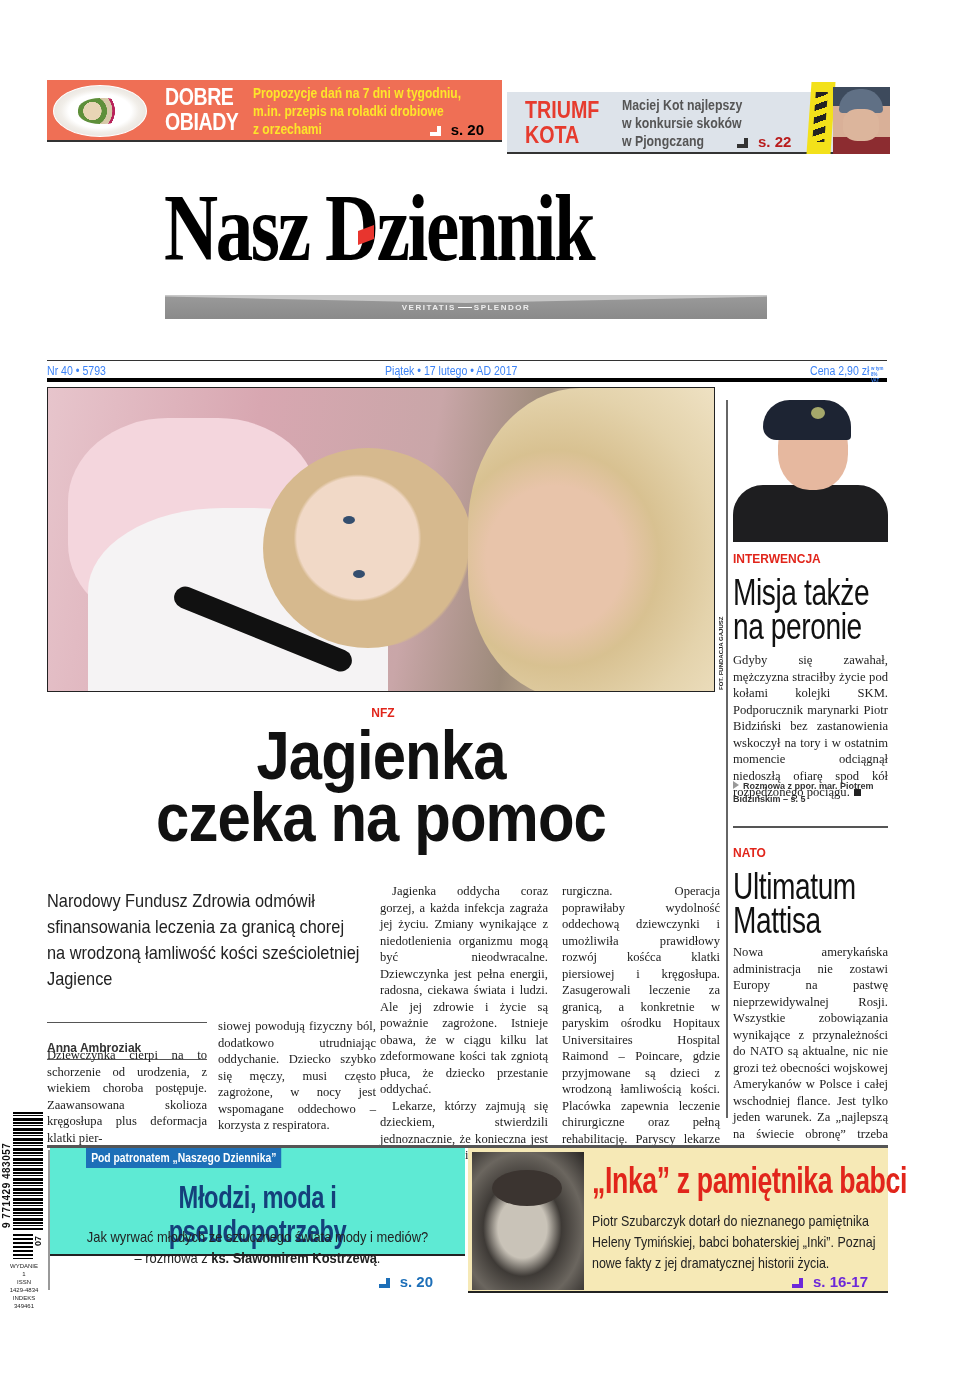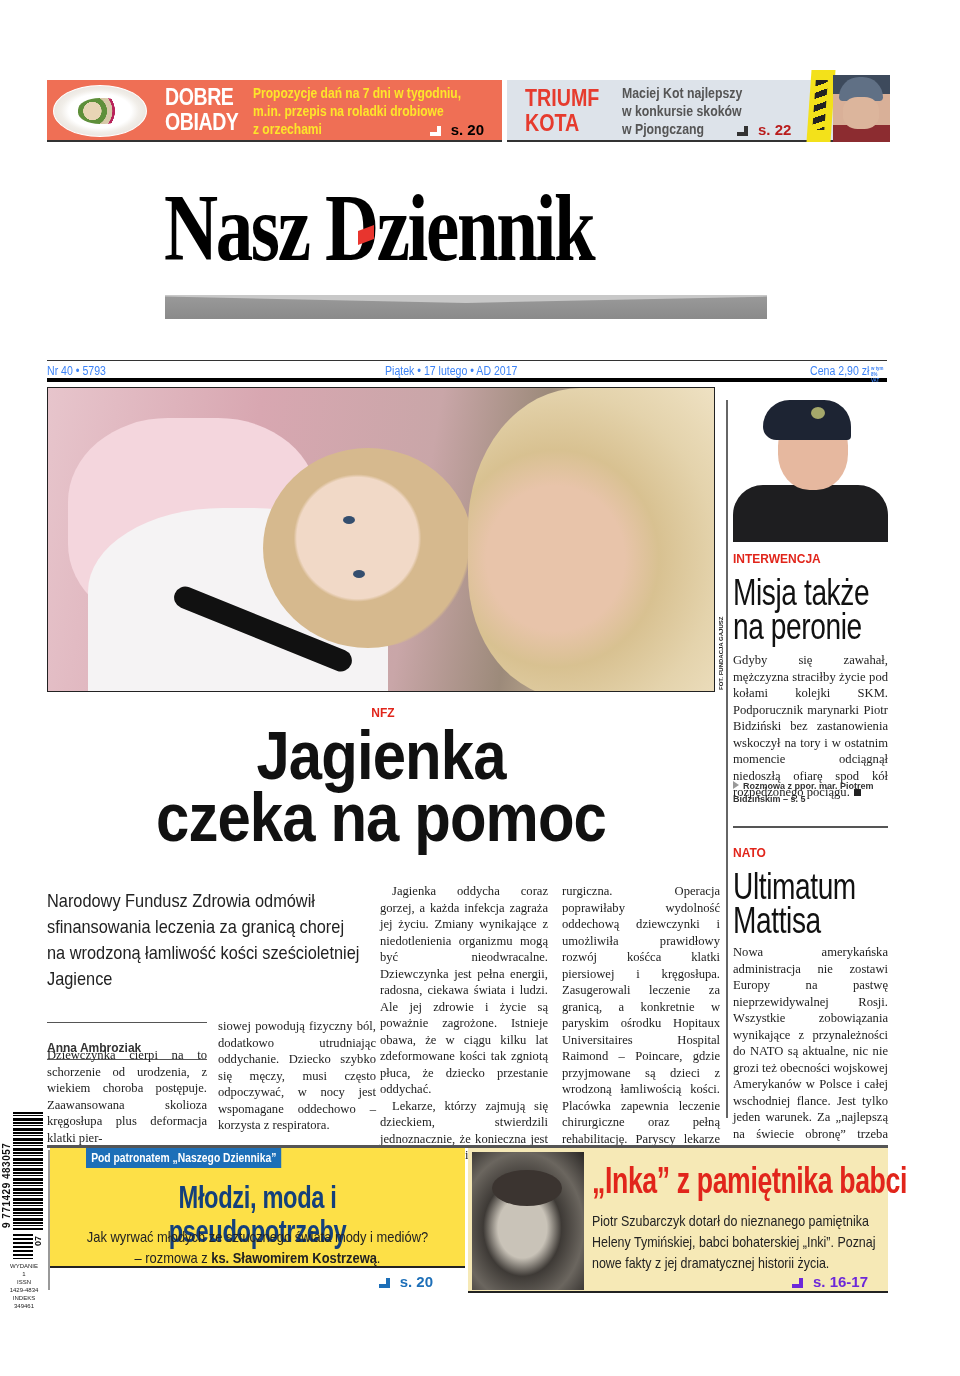--- a/index.html
+++ b/index.html
@@ -7,21 +7,21 @@
 body{position:relative;font-family:"Liberation Sans",sans-serif;color:#111}
 .abs{position:absolute}
 
 .promo-left{left:47px;top:80px;width:455px;height:62px;background:#ef6f55;border-bottom:2px solid #333}
 .plate{left:6px;top:5px;width:94px;height:52px;border-radius:50%;background:radial-gradient(ellipse at 50% 50%,#fff 0 48%,#f1eee9 60%,#d9d2cb 100%);border:1px solid #fff}
 .plate .food{position:absolute;left:24px;top:12px;width:48px;height:26px;border-radius:45%;background:radial-gradient(circle at 30% 50%,#e8d5b5 0 25%,#5e8f3a 26% 40%,#d7c9a8 41% 55%,#b8235a 56% 62%,transparent 63%)}
 .promo-left .kicker{left:118px;top:5px;font:bold 23px/25px "Liberation Sans Narrow","Liberation Sans",sans-serif;color:#fff;letter-spacing:-0.5px;transform:scaleX(0.85);transform-origin:left}
 .promo-left .desc{left:206px;top:4px;font:bold 14px/18px "Liberation Sans",sans-serif;color:#fde52a;transform:scaleX(0.86);transform-origin:left;white-space:nowrap}
 .pageref{font:bold 15px/16px "Liberation Sans",sans-serif;white-space:nowrap}
 .corner{display:inline-block;width:11px;height:10px;border-right:4px solid currentColor;border-bottom:4px solid currentColor;margin-right:10px;vertical-align:-1px}
-.promo-right{left:507px;top:80px;width:383px;height:62px;background:#dde3ea;border-bottom:2px solid #333}
+.promo-right{left:507px;top:92px;width:383px;height:62px;background:#dde3ea;border-bottom:2px solid #333}
 .promo-right .kicker{left:18px;top:5px;font:bold 24px/25px "Liberation Sans",sans-serif;color:#e63b2e;transform:scaleX(0.82);transform-origin:left}
 .promo-right .desc{left:115px;top:4px;font:bold 15px/18px "Liberation Sans",sans-serif;color:#555;transform:scaleX(0.82);transform-origin:left;white-space:nowrap}
 .ski{left:302px;top:-10px;width:24px;height:72px;background:#f3e11a;transform:skewX(-4deg)}
 .ski i{position:absolute;left:5px;top:10px;width:12px;height:50px;background:repeating-linear-gradient(160deg,#222 0 6px,transparent 6px 12px)}
 .skier{left:326px;top:-5px;width:57px;height:67px;background:linear-gradient(#3d4a5c 0 28%,#d9b098 28% 75%,#8c2c30 75%);}
 .skier .helm{position:absolute;left:6px;top:2px;width:44px;height:24px;border-radius:22px 22px 4px 4px;background:#607085}
 .skier .face{position:absolute;left:10px;top:22px;width:36px;height:32px;border-radius:40%;background:#dcb59c}
 
 .masthead{left:164px;top:180px;width:604px;height:95px;font:bold 96px/96px "Liberation Serif",serif;color:#000;letter-spacing:-3px;transform:scaleX(0.78);transform-origin:left;white-space:nowrap}
 .flag{left:358px;top:228px;width:16px;height:14px;background:#e8352e;transform:skewY(-20deg)}
@@ -82,21 +82,21 @@
 .sb2{left:733px;top:944px;width:155px}
 
 .barcode{left:2px;top:1112px;width:42px;height:150px}
 .barcode .num{position:absolute;left:0;top:0;width:10px;height:116px;writing-mode:vertical-rl;transform:rotate(180deg);font:bold 10px/10px "Liberation Sans",sans-serif;letter-spacing:0.5px}
 .barcode .bars{position:absolute;left:11px;top:0;width:30px;height:118px;background:repeating-linear-gradient(180deg,#000 0 2px,#fff 2px 3px,#000 3px 4px,#fff 4px 6px,#000 6px 9px,#fff 9px 10px)}
 .barcode .bars2{position:absolute;left:11px;top:122px;width:20px;height:25px;background:repeating-linear-gradient(180deg,#000 0 2px,#fff 2px 4px)}
 .barcode .n07{position:absolute;left:32px;top:124px;font:bold 9px/9px "Liberation Sans",sans-serif;writing-mode:vertical-rl;transform:rotate(180deg)}
 .issue-meta{left:2px;top:1262px;width:44px;text-align:center;font:6px/8px "Liberation Sans",sans-serif;color:#222}
 
 .bottom-rule{left:47px;top:1145px;width:841px;height:3px;background:#555}
-.promo-blue{left:50px;top:1148px;width:415px;height:120px;background:#fde047;border-bottom:2px solid #222}
+.promo-blue{left:50px;top:1148px;width:415px;height:108px;background:#5eead4;border-bottom:2px solid #222}
 .patron{left:36px;top:0;padding:3px 6px;background:#1d6fb8;color:#fff;font:bold 12px/14px "Liberation Sans",sans-serif;transform:scaleX(0.86);transform-origin:left;white-space:nowrap}
 .blue-head{left:0;width:415px;top:32px;text-align:center;font:bold 32px/34px "Liberation Sans",sans-serif;color:#14407b;transform:scaleX(0.74);letter-spacing:-0.5px}
 .blue-text{left:0;width:415px;top:78px;text-align:center;font:15px/21px "Liberation Sans",sans-serif;color:#222;transform:scaleX(0.86)}
 .blue-ref{right:32px;top:126px;color:#1d6fb8}
 .promo-yellow{left:468px;top:1148px;width:420px;height:145px;background:#f6e9b6;border-bottom:2px solid #222}
 .inka-photo{left:4px;top:4px;width:112px;height:138px;background:radial-gradient(ellipse at 45% 55%,#c9c3b8 0 28%,#3e3a36 45%,#6b665f 70%,#2a2725 100%)}
 .inka-photo .hat{position:absolute;left:20px;top:18px;width:70px;height:36px;border-radius:50%;background:#3b3430}
 .inka-head{left:124px;top:14px;font:bold 36px/38px "Liberation Sans",sans-serif;color:#e1251b;transform:scaleX(0.74);transform-origin:left;white-space:nowrap;letter-spacing:-0.5px}
 .inka-text{left:124px;top:62px;width:360px;font:15px/21px "Liberation Sans",sans-serif;color:#222;transform:scaleX(0.83);transform-origin:left}
 .yellow-ref{right:20px;top:126px;color:#6d28d9}
@@ -141,20 +141,23 @@
   <div class="abs skier">
       <div class="helm"></div>
       <div class="face"></div>
     </div>
 </div>
 
 <div class="abs masthead">Nasz Dziennik</div>
 <div class="abs flag"></div>
 <div class="abs motto-bar">
   <div class="swoosh"></div>
+  <div class="motto">
+    <span>VERITATIS</span><span class="sep"></span><span>SPLENDOR</span>
+  </div>
 </div>
 
 <div class="abs dateline">
   <span style="left:0">Nr 40 • 5793</span>
   <span class="mid">Piątek • 17 lutego • AD 2017</span>
   <span class="right">Cena 2,90 zł</span>
   <span class="vat" style="width:16px;overflow:hidden">w tym 8% VAT</span>
 </div>
 
 <div class="abs photo">
@@ -170,21 +173,21 @@
 
 <div class="abs kicker-red nfz">NFZ</div>
 <div class="abs headline">
   <div>Jagienka</div>
   <div>czeka na pomoc</div>
 </div>
 
 <div class="abs lead">Narodowy Fundusz Zdrowia odmówił sfinansowania leczenia za granicą chorej na wrodzoną łamliwość kości sześcioletniej Jagience</div>
 <div class="abs author">Anna Ambroziak</div>
 <div class="abs body-text col1">Dziewczynka cierpi na to schorzenie od urodzenia, z wiekiem choroba postępuje. Zaawansowana skolioza kręgosłupa plus deformacja klatki pier-</div>
-<div class="abs body-text col2">siowej powodują fizyczny ból, dodatkowo utrudniając oddychanie. Dziecko szybko się męczy, musi często odpoczywać, w nocy jest wspomagane oddechowo – korzysta z respiratora.</div>
+<div class="abs body-text col2">siowej powodują fizyczny ból, dodatkowo utrudniając oddychanie. Dziecko szybko się męczy, musi często zagrożone, w nocy jest wspomagane oddechowo – korzysta z respiratora.</div>
 <div class="abs body-text col3">
   <p class="indent">Jagienka oddycha coraz gorzej, a każda infekcja zagraża jej życiu. Zmiany wynikające z niedotlenienia organizmu mogą być nieodwracalne. Dziewczynka jest pełna energii, radosna, ciekawa świata i ludzi. Ale jej zdrowie i życie są poważnie zagrożone. Istnieje obawa, że w ciągu kilku lat zdeformowane kości tak zgniotą płuca, że dziecko przestanie oddychać.</p>
   <p class="indent">Lekarze, którzy zajmują się dzieckiem, stwierdzili jednoznacznie, że konieczna jest natychmiastowa ingerencja chi-</p>
 </div>
 <div class="abs body-text col4">
   <span>rurgiczna. Operacja poprawiłaby wydolność oddechową dziewczynki i umożliwiła prawidłowy rozwój kośćca klatki piersiowej i kręgosłupa. Zasugerowali leczenie za granicą, a konkretnie w paryskim ośrodku Hopitaux Universitaires Hospital Raimond – Poincare, gdzie przyjmowane są dzieci z wrodzoną łamliwością kości. Placówka zapewnia leczenie chirurgiczne oraz pełną rehabilitację. Paryscy lekarze już od czerwca czekają na dziewczynkę i jej mamę.</span><span class="sqr"></span>
   <span class="more">Dokończenie na s. 6</span>
 </div>
 
 <div class="abs vrule"></div>

